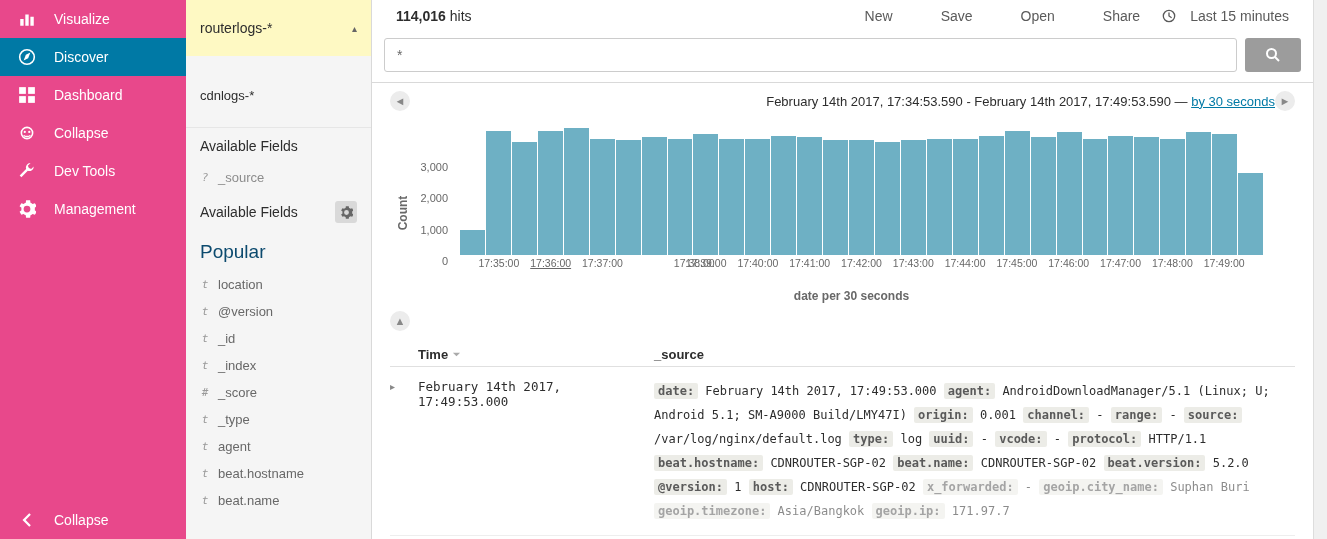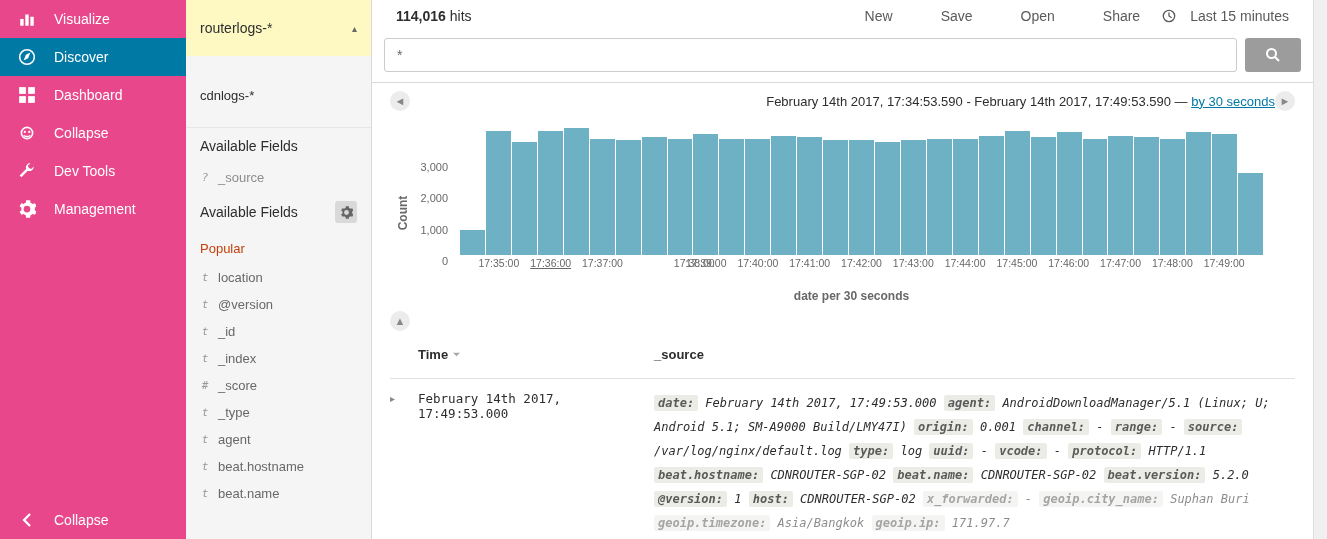--- a/index.html
+++ b/index.html
@@ -20,21 +20,21 @@
 .index-row { background: #fef9c3; padding: 20px 14px; font-weight: 400; color: #2d2d2d; display: flex; align-items: center; justify-content: space-between; cursor: pointer; }
 .index-row .caret { font-size: 10px; color: #666; }
 .index-sub { padding: 24px 14px; color: #2d2d2d; cursor: pointer; font-size: 13px; border-bottom: 1px solid #e6e6e6; margin-top: 8px; }
 .section-title { padding: 10px 14px; color: #2d2d2d; font-size: 14px; display: flex; align-items: center; justify-content: space-between; }
 .gear-btn { width: 22px; height: 22px; background: #d9d9d9; border-radius: 3px; display: flex; align-items: center; justify-content: center; cursor: pointer; }
 .gear-btn svg { width: 13px; height: 13px; fill: #666; }
 .field-item { padding: 6px 14px; color: #686868; font-size: 13px; display: flex; align-items: center; cursor: pointer; }
 .field-item.sub { color: #8c8c8c; }
 .field-type { font-style: italic; color: #999; font-size: 11px; margin-right: 8px; width: 10px; text-align: center; font-family: monospace; }
 .field-type.clock svg { width:10px; height:10px; fill:#999; }
-.popular-label { padding: 8px 14px; color: #c2410c; font-size: 13px; }
+.popular-label { padding: 8px 14px; color: #0c4a6e; font-size: 19px; }
 
 .main { flex: 1; display: flex; flex-direction: column; background: #fff; overflow: hidden; }
 .topbar { height: 32px; display: flex; align-items: center; padding: 0 24px; color: #5a5a5a; }
 .hits { font-size: 14px; color: #2d2d2d; }
 .hits strong { font-weight: 700; }
 .top-actions { margin-left: auto; display: flex; align-items: center; gap: 22px; font-size: 14px; color: #5a5a5a; }
 .top-act { cursor: pointer; margin-left: 26px; }
 .time-picker { display: flex; align-items: center; gap: 14px; cursor: pointer; }
 .time-picker svg { width: 14px; height: 14px; fill: #5a5a5a; }
 
@@ -54,31 +54,31 @@
 .ygrid { position: absolute; inset: 0; }
 .ygrid .tick { position: absolute; left: 0; right: 0; display: flex; align-items: center; }
 .ygrid .tick .lbl { width: 36px; text-align: right; font-size: 11px; color: #686868; padding-right: 6px; }
 .bars { position: absolute; left: 42px; right: 22px; top: 4px; bottom: 14px; display: flex; align-items: flex-end; gap: 1px; }
 .bar { flex: 1; background: #6eb0c4; }
 .xaxis { position: absolute; left: 42px; right: 22px; bottom: -2px; height: 14px; display: flex; }
 .xtick { position:absolute; font-size: 10.5px; color: #686868; transform: translateX(-50%); white-space: nowrap; }
 .xlabel { text-align: center; font-size: 12px; color: #686868; font-weight: 700; margin-top: 20px; }
 
 .docs { flex: 1; overflow-y: auto; padding: 4px 18px 0 18px; }
-.doc-head { display: flex; align-items: center; padding: 10px 0 16px 0; border-bottom: 1px solid #e0e0e0; font-size: 13px; font-weight: 700; color: #2d2d2d; }
+.doc-head { display: flex; align-items: center; padding: 10px 0 4px 0; border-bottom: 1px solid #e0e0e0; font-size: 13px; font-weight: 700; color: #2d2d2d; }
 .col-toggle { width: 28px; }
 .col-time { width: 236px; display: flex; align-items: center; gap: 4px; }
 .col-time svg { width: 9px; height: 9px; fill: #aaa; }
 .col-source { flex: 1; }
 .circ-up { width: 20px; height: 20px; border-radius: 50%; background: #ececec; display: flex; align-items: center; justify-content: center; cursor: pointer; color: #888; font-size: 11px; margin-bottom: 6px; }
 
 .doc-row { display: flex; padding: 12px 0; border-bottom: 1px solid #eee; font-size: 12.5px; }
 .doc-row .tgl { width: 28px; color: #888; cursor: pointer; padding-top: 2px; font-size: 10px; }
 .doc-row .time { width: 236px; color: #2d2d2d; font-family: Menlo, Consolas, monospace; font-size: 12.5px; }
-.doc-row .src { flex: 1; color: #2d2d2d; line-height: 2.0; font-family: Menlo, Consolas, monospace; font-size: 12px; word-break: break-word; font-style: italic; }
+.doc-row .src { flex: 1; color: #2d2d2d; line-height: 2.0; font-family: Menlo, Consolas, monospace; font-size: 12px; word-break: break-word; }
 .kv .k { background: #ecece7; color: #5a5a5a; padding: 1px 4px; border-radius: 2px; font-weight: 700; }
 .kv .v { color: #2d2d2d; }
 .faded { opacity: 0.55; }
 
 .scrollbar-stub { width: 14px; background: #f0f0f0; border-left: 1px solid #ddd; }
 </style>
 </head>
 <body>
 
 <div class="app">

